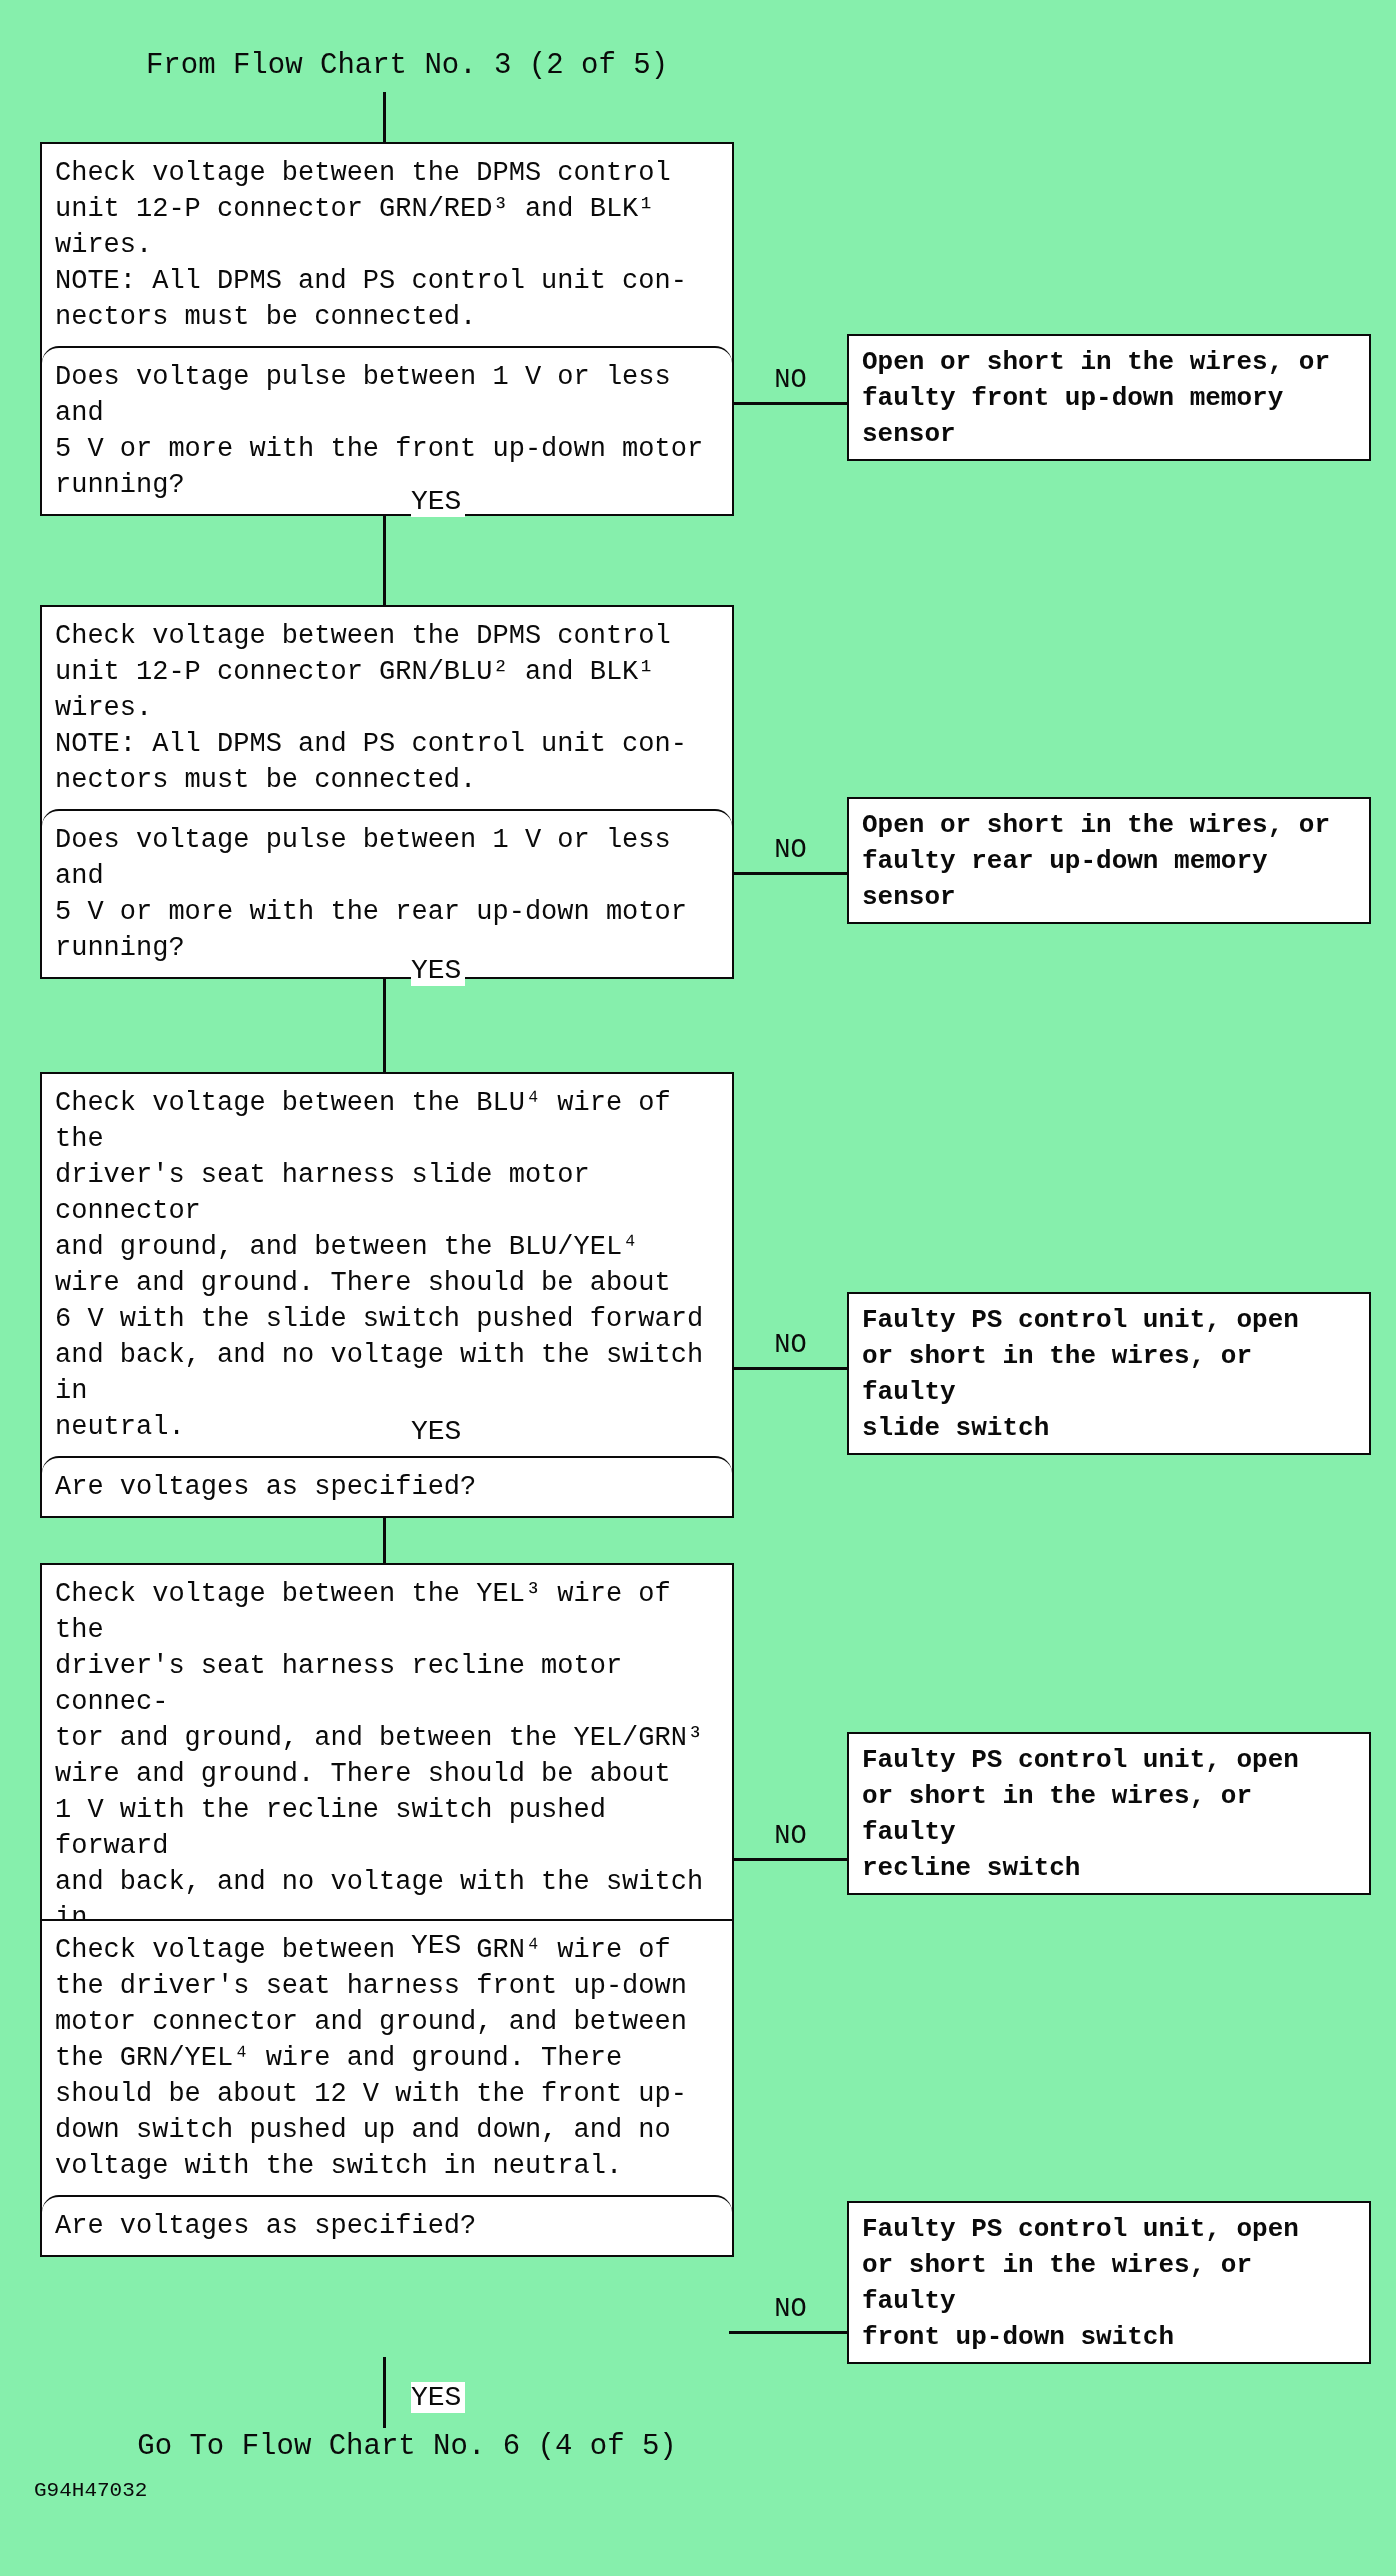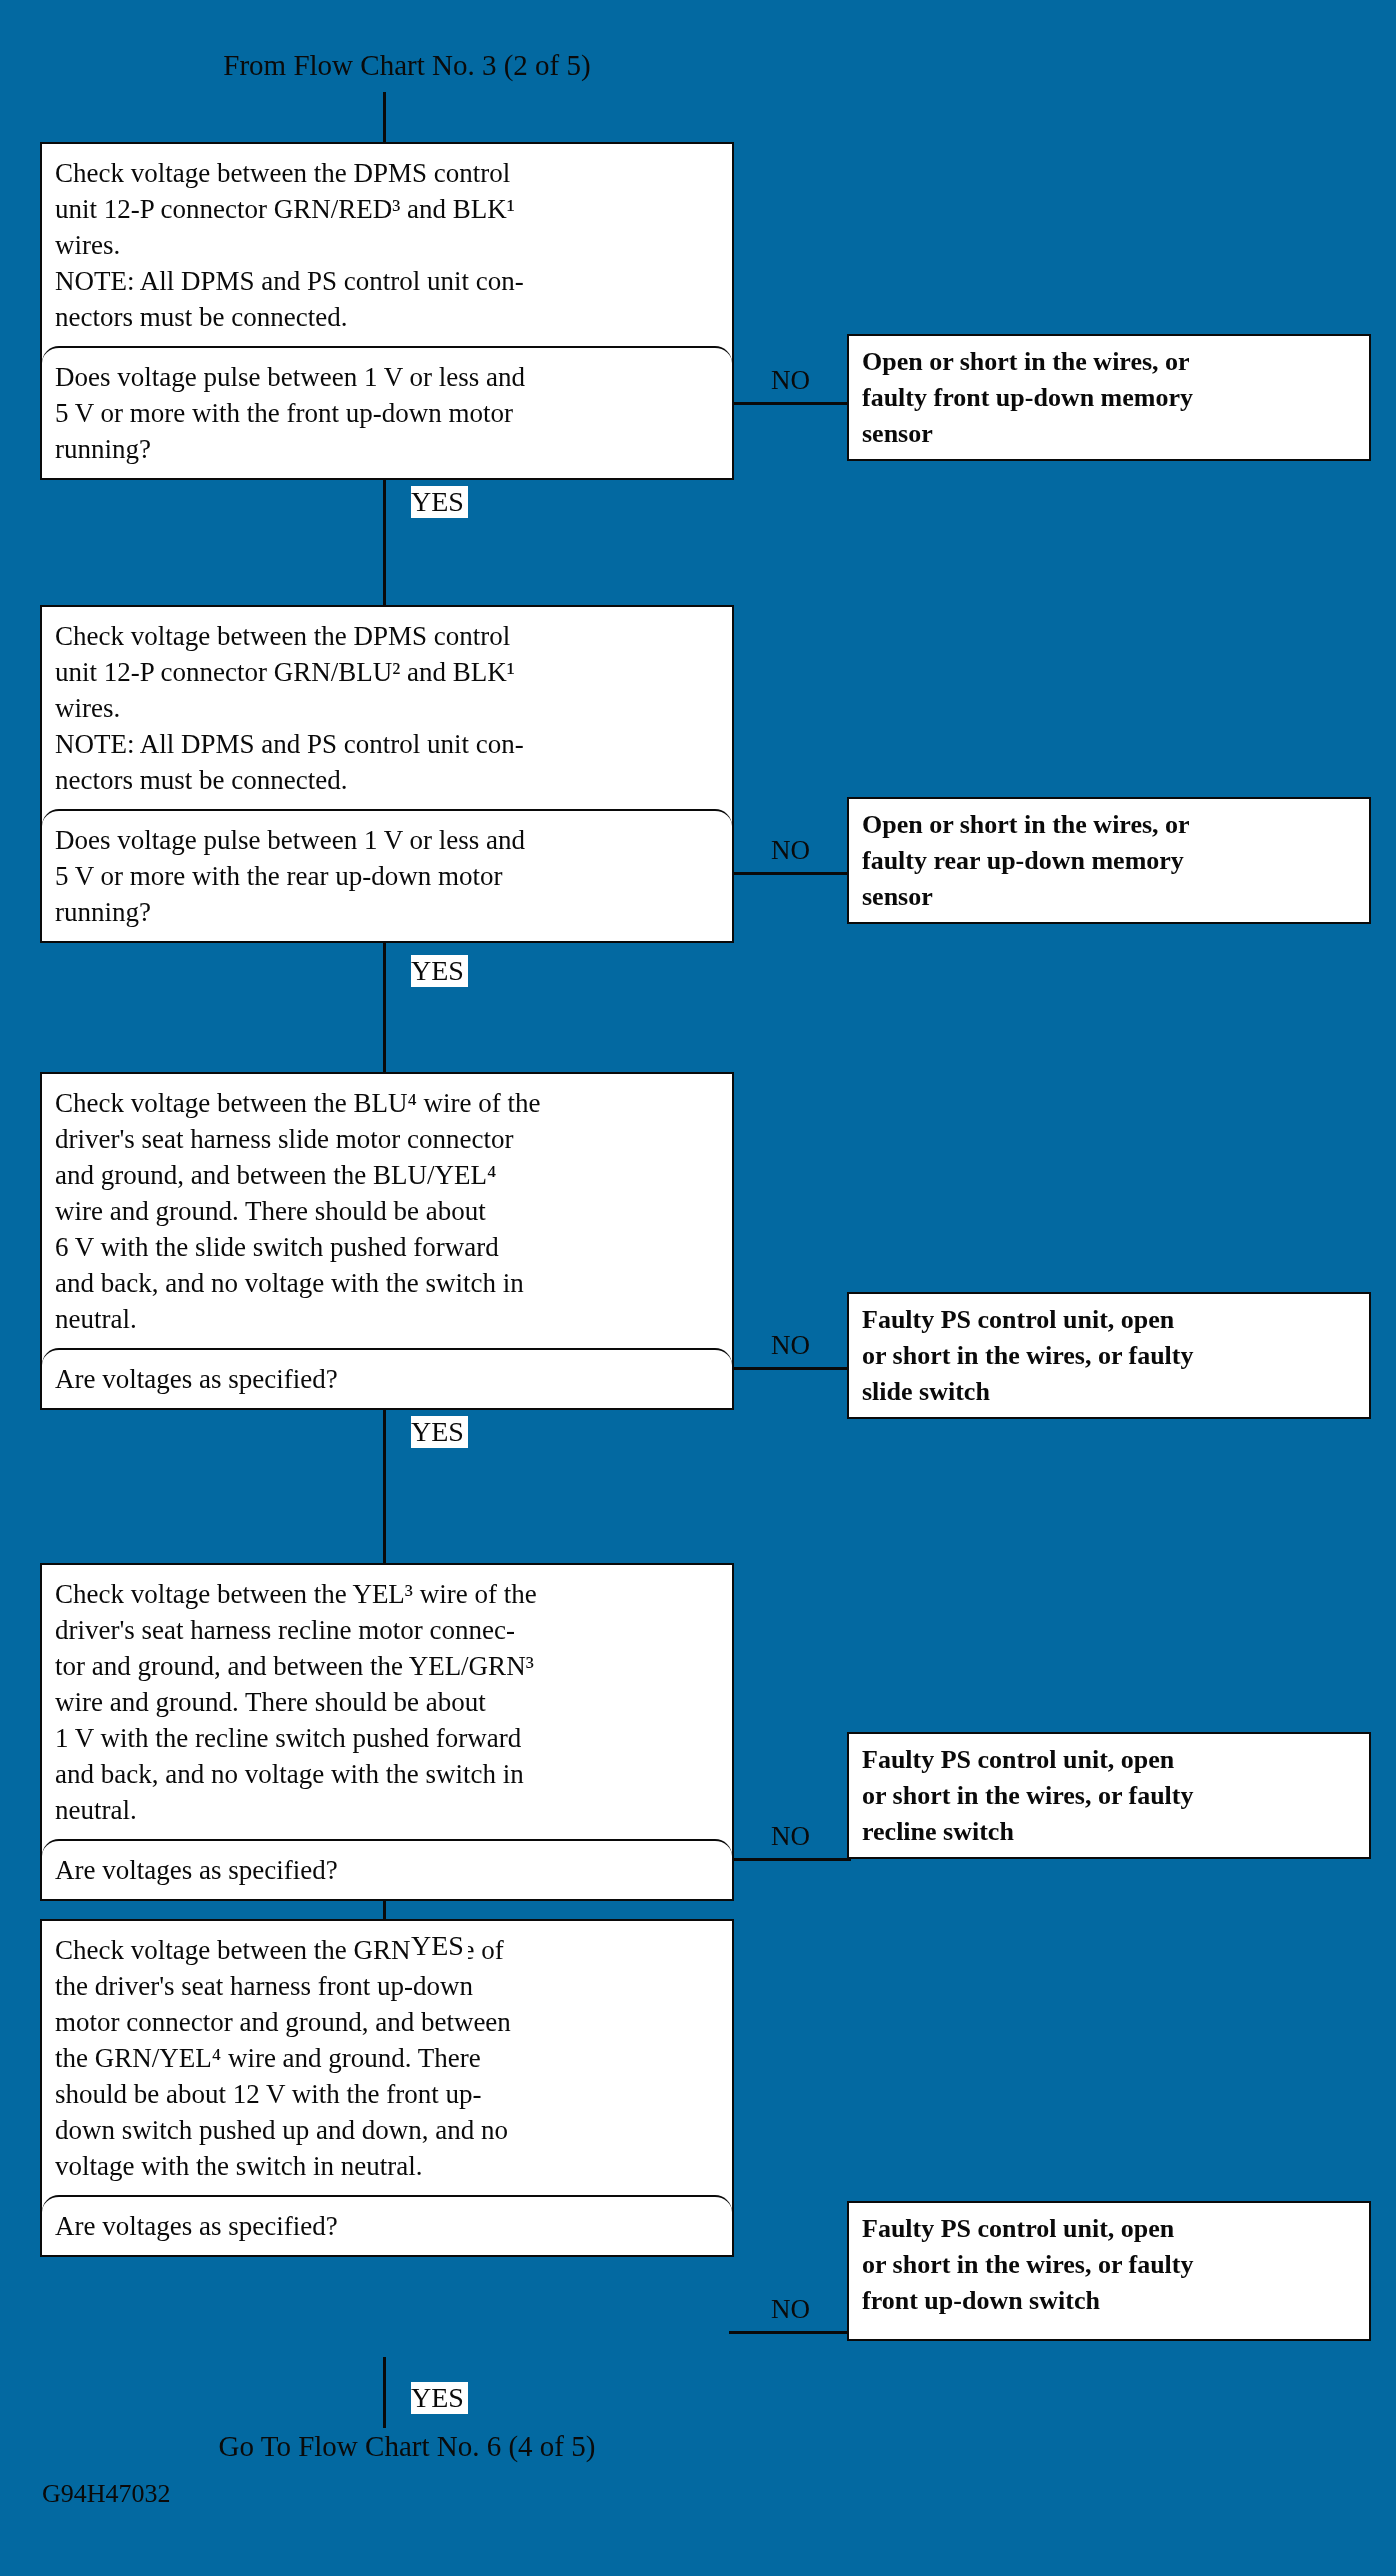--- a/index.html
+++ b/index.html
@@ -4,22 +4,22 @@
 <style>
   html, body {
     margin: 0;
     padding: 0;
     background: #ffffff;
   }
   .flow {
     position: relative;
     width: 1396px;
     height: 2576px;
-    background: #0369a1;
-    font-family: Liberation Serif, serif;
+    background: #86efac;
+    font-family: Liberation Mono, monospace;
     color: #0a0a0a;
   }
   .chart-title, .chart-goto {
     position: absolute;
     left: 407px;
     transform: translateX(-50%);
     white-space: nowrap;
     font-size: 29px;
     z-index: 2;
   }
@@ -85,23 +85,22 @@
     left: 734px;
     width: 113px;
     text-align: center;
     font-size: 27px;
     z-index: 2;
   }
   .fig-code {
     position: absolute;
     left: 34px;
     top: 2479px;
-    font-size: 26px;
-    z-index: 2;
-    margin-left: 8px;
+    font-size: 21px;
+    z-index: 2;
   }
 </style>
 </head>
 <body>
 
 <div class="flow">
 
   <div class="chart-title" style="top:49px;">From Flow Chart No. 3 (2 of 5)</div>
   <div class="vline" style="top:92px; height:54px;"></div>
 

